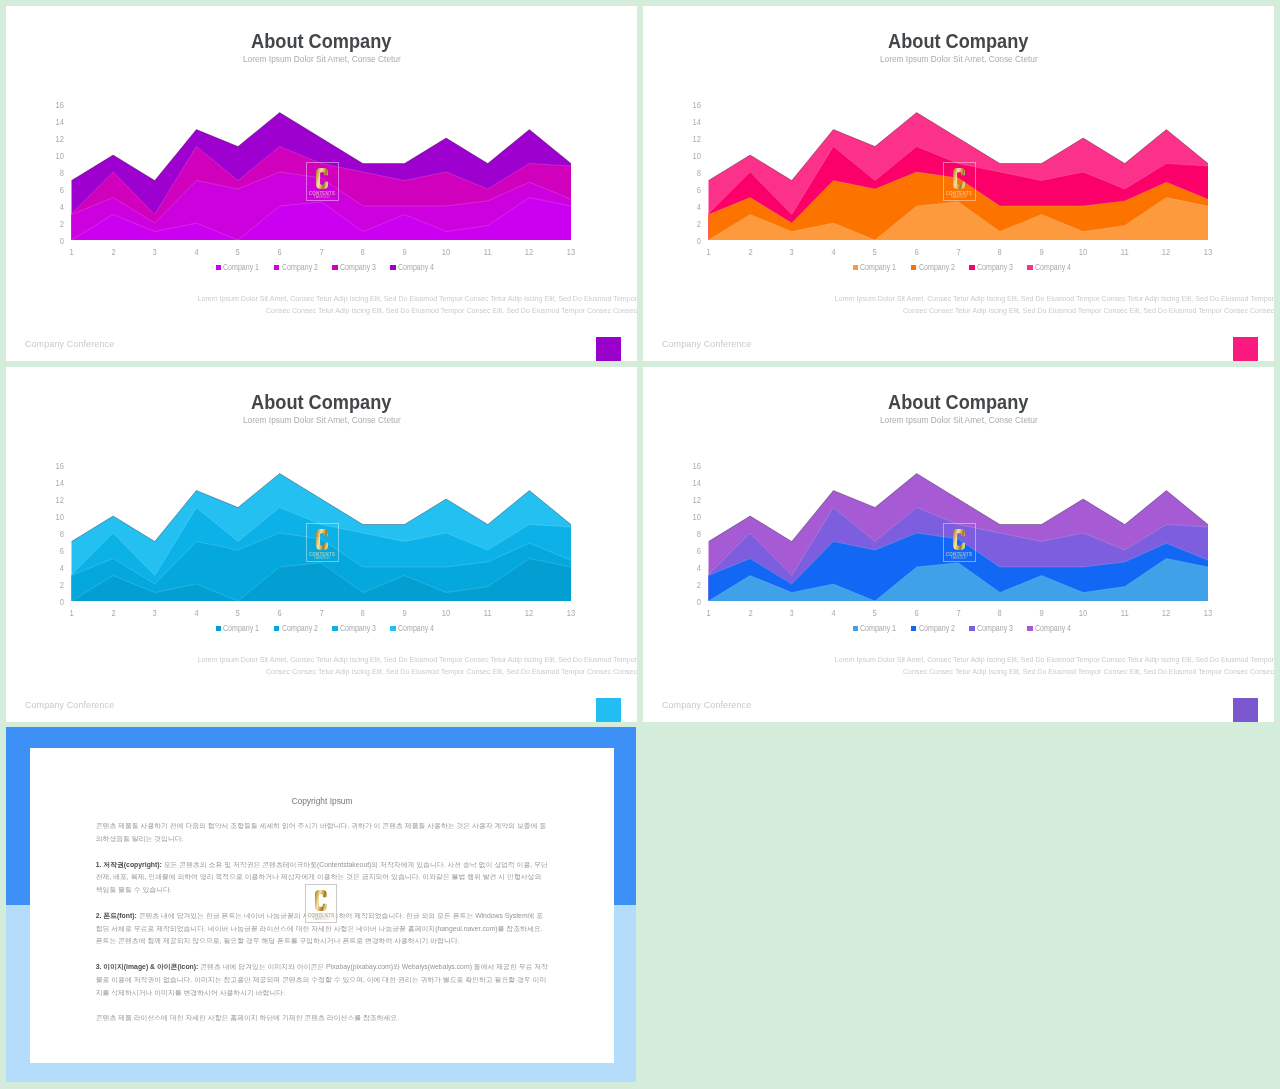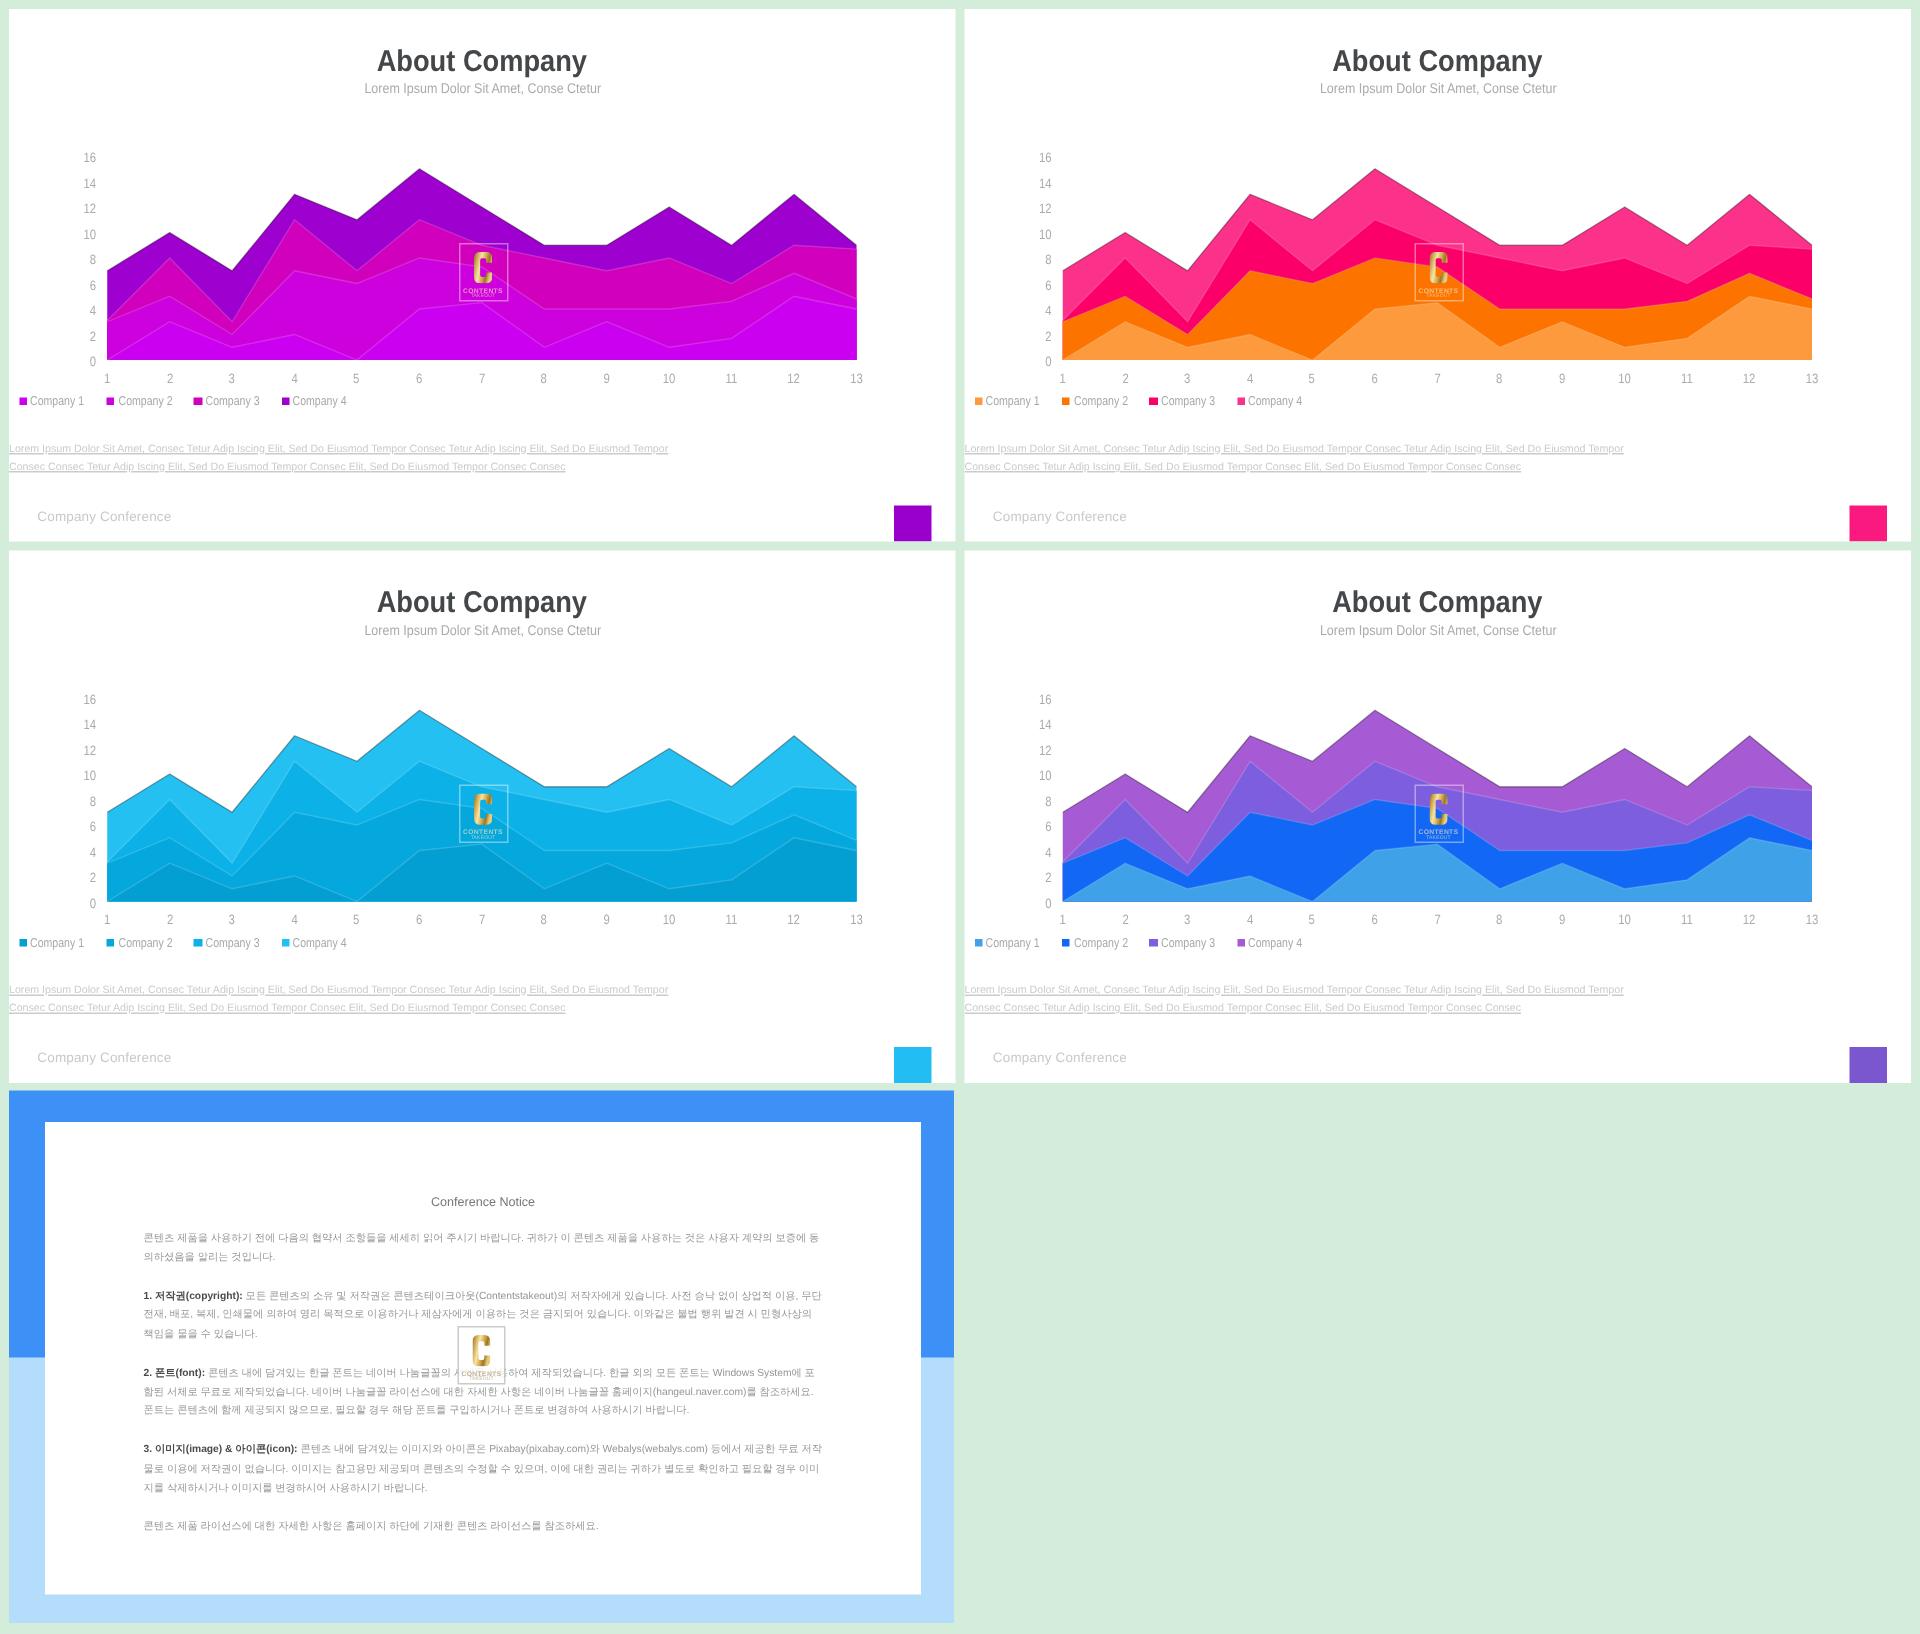--- a/index.html
+++ b/index.html
@@ -16,30 +16,30 @@
   .cp-title{position:absolute;left:0;right:0;top:31px;text-align:center;font-size:11.6px;font-weight:bold;color:#3f3f3f;line-height:1;}
   .cp-sub{position:absolute;left:0;right:0;top:49px;text-align:center;font-size:8.4px;color:#76787a;line-height:1;}
   .cp-body{position:absolute;left:65.7px;width:454px;top:72.3px;font-size:6.85px;line-height:12.8px;color:#939597;}
   .cp-body p{margin:0 0 12.8px 0;}
   .cp-body b{color:#4a4a4a;}
 
   .slide-title{position:absolute;left:0;right:0;top:25px;text-align:center;font-size:20px;font-weight:bold;color:#44474a;line-height:1;}
   .slide-title span{display:inline-block;transform:scaleX(0.908);transform-origin:center;}
   .slide-sub{position:absolute;left:0;right:0;top:48px;text-align:center;font-size:9.4px;color:#a9abad;line-height:1;}
   .slide-sub span{display:inline-block;transform:scaleX(0.888);transform-origin:center;}
-  .footer-note{position:absolute;left:0;right:0;font-size:7.1px;color:#cacbcc;text-align:left;line-height:12px;text-decoration:underline;}
+  .footer-note{position:absolute;left:0;right:0;font-size:7.1px;color:#cacbcc;text-align:right;line-height:12px;}
   .foot-label{position:absolute;left:18.9px;top:333px;font-size:9px;color:#c8c9ca;letter-spacing:.1px;}
   .swatch{position:absolute;left:590px;top:331px;width:25px;height:24px;}
 
   .chart{position:absolute;left:0;top:0;}
   .axis-label{position:absolute;font-size:9px;color:#a9abad;text-align:right;line-height:9px;}
   .axis-label span{display:inline-block;transform:scaleX(0.84);transform-origin:right center;}
   .xlab{position:absolute;font-size:9px;color:#a9abad;text-align:center;line-height:9px;}
   .xlab span{display:inline-block;transform:scaleX(0.84);transform-origin:center;}
-  .legend{position:absolute;display:flex;justify-content:flex-start;align-items:center;gap:14.5px;}
+  .legend{position:absolute;display:flex;justify-content:center;align-items:center;gap:14.5px;}
   .lg{display:flex;align-items:center;gap:2.2px;font-size:8.6px;color:#a6a8aa;line-height:9px;}
   .lg .lgtxt{display:inline-block;transform:scaleX(0.82);transform-origin:left center;white-space:nowrap;width:36.2px;}
   .lg{white-space:nowrap;}
   .lgsq{width:5.3px;height:5.3px;display:inline-block;flex:none;}
 
   .wm{position:absolute;border:1px solid rgba(255,255,255,0.55);box-sizing:border-box;overflow:hidden;display:flex;flex-direction:column;align-items:center;justify-content:flex-start;padding-top:5px;}
   .wmsvg{display:block;}
   .wmt1{letter-spacing:.25px;line-height:1.15;font-weight:bold;}
   .wmt2{letter-spacing:.15px;line-height:1.15;}
 </style>
@@ -343,21 +343,21 @@
         <div class="wmt2" style="font-size:3.3150000000000004px;color:rgba(255,235,190,0.60);">TAKEOUT</div>
       </div>
       <div class="footer-note" style="top:286.5px;">Lorem Ipsum Dolor Sit Amet, Consec Tetur Adip Iscing Elit, Sed Do Eiusmod Tempor Consec Tetur Adip Iscing Elit, Sed Do Eiusmod Tempor</div>
       <div class="footer-note" style="top:298.8px;">Consec Consec Tetur Adip Iscing Elit, Sed Do Eiusmod Tempor Consec Elit, Sed Do Eiusmod Tempor Consec Consec</div>
       <div class="foot-label">Company Conference</div>
       <div class="swatch" style="background:#7b57cf"></div>
     </div>
     <div class="slide s5">
       <div class="s5-fade"></div>
       <div class="s5-panel">
-        <div class="cp-sub">Conference Notice</div>
+        <div class="cp-sub">Copyright Ipsum</div>
         <div class="cp-body">
           <p>콘텐츠 제품을 사용하기 전에 다음의 협약서 조항들을 세세히 읽어 주시기 바랍니다. 귀하가 이 콘텐츠 제품을 사용하는 것은 사용자 계약의 보증에 동의하셨음을 알리는 것입니다.</p>
           <p><b>1. 저작권(copyright):</b> 모든 콘텐츠의 소유 및 저작권은 콘텐츠테이크아웃(Contentstakeout)의 저작자에게 있습니다. 사전 승낙 없이 상업적 이용, 무단전재, 배포, 복제, 인쇄물에 의하여 영리 목적으로 이용하거나 제삼자에게 이용하는 것은 금지되어 있습니다. 이와같은 불법 행위 발견 시 민형사상의 책임을 물을 수 있습니다.</p>
           <p><b>2. 폰트(font):</b> 콘텐츠 내에 담겨있는 한글 폰트는 네이버 나눔글꼴의 서체를 사용하여 제작되었습니다. 한글 외의 모든 폰트는 Windows System에 포함된 서체로 무료로 제작되었습니다. 네이버 나눔글꼴 라이선스에 대한 자세한 사항은 네이버 나눔글꼴 홈페이지(hangeul.naver.com)를 참조하세요. 폰트는 콘텐츠에 함께 제공되지 않으므로, 필요할 경우 해당 폰트를 구입하시거나 폰트로 변경하여 사용하시기 바랍니다.</p>
           <p><b>3. 이미지(image) &amp; 아이콘(icon):</b> 콘텐츠 내에 담겨있는 이미지와 아이콘은 Pixabay(pixabay.com)와 Webalys(webalys.com) 등에서 제공한 무료 저작물로 이용에 저작권이 없습니다. 이미지는 참고용만 제공되며 콘텐츠의 수정할 수 있으며, 이에 대한 권리는 귀하가 별도로 확인하고 필요할 경우 이미지를 삭제하시거나 이미지를 변경하시어 사용하시기 바랍니다.</p>
           <p>콘텐츠 제품 라이선스에 대한 자세한 사항은 홈페이지 하단에 기재한 콘텐츠 라이선스를 참조하세요.</p>
         </div>
       </div>
       <div class="wm" style="left:299px;top:157px;width:32px;height:39px;border-color:rgba(140,140,140,0.45);background:rgba(255,255,255,0.80);">
         <svg class="wmsvg" style="width:11.904px;height:21.255000000000003px;" viewBox="0 0 42 64" preserveAspectRatio="none">

